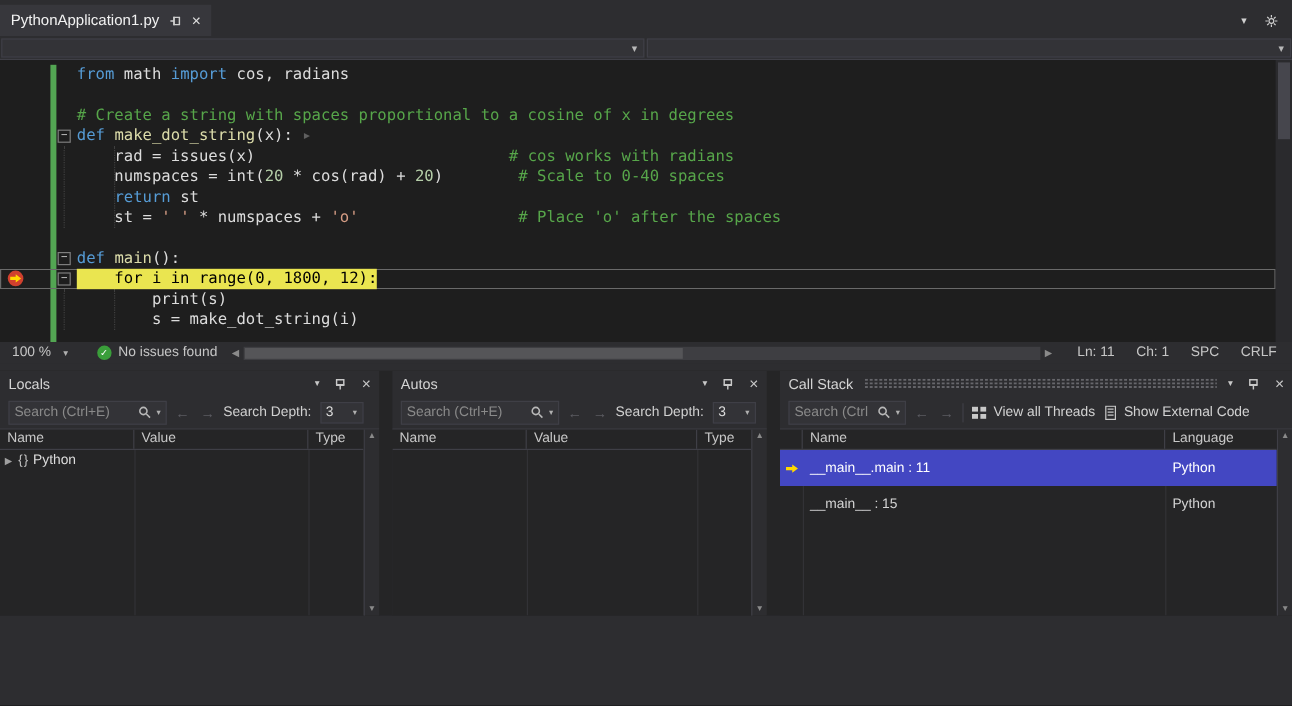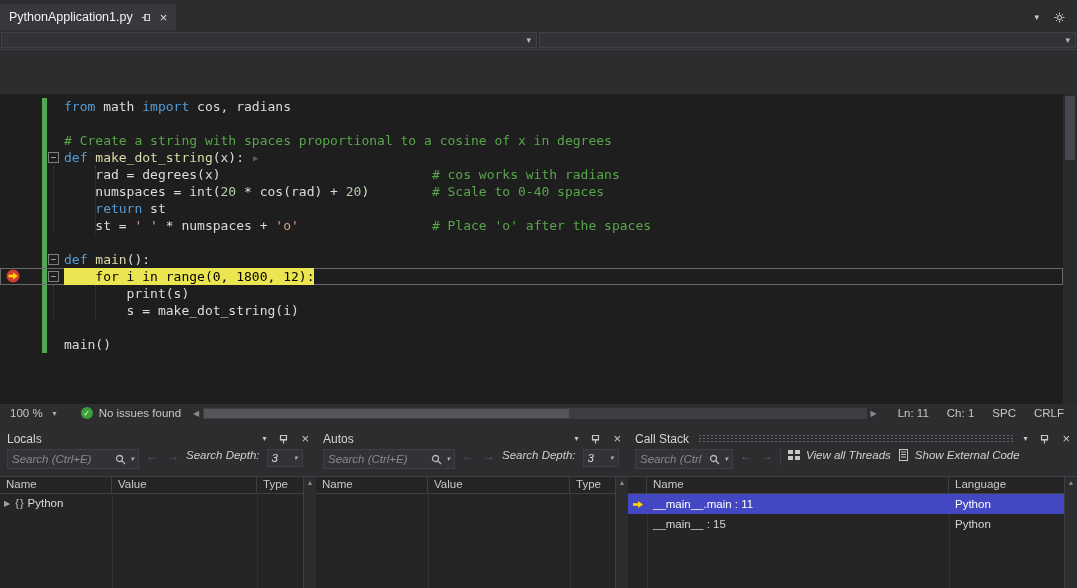--- a/index.html
+++ b/index.html
@@ -14,21 +14,21 @@
   .doc-tab{ background:#37373c; display:flex; align-items:center; gap:8px; padding:0 9px; color:#f2f2f2; font-size:12.5px; cursor:default; }
   .doc-tab .tab-icon{ display:flex; align-items:center; color:#cfcfcf; }
   .tab-close{ font-size:13px; color:#e0e0e0; line-height:1; }
   .tabbar-right{ margin-left:auto; display:flex; align-items:center; gap:15px; padding-right:12px; color:#cfcfcf; font-size:10px; }
   
   .navbars{ height:20px; display:flex; background:var(--c-chrome_bg,#2d2d30); border-bottom:1px solid #3f3f46; }
   .nav-combo{ height:16px; margin:2px 1px; background:#333337; border:1px solid #3f3f46; display:flex; align-items:center; justify-content:flex-end; padding:0 5px; color:#b8b8b8; font-size:9px; }
   .nav-combo.left{ width:536px; }
   .nav-combo.right{ flex:1; }
   
-  .editor{ position:relative; height:310px; background:var(--c-editor_bg,#1e1e1e); overflow:hidden;margin-top:44px; }
+  .editor{ position:relative; height:235px; background:var(--c-editor_bg,#1e1e1e); overflow:hidden; }
   .code-area{ position:absolute; left:0; right:14px; top:0; bottom:0; padding-top:4px;
     font-family:"DejaVu Sans Mono","Liberation Mono",monospace; font-size:13px; line-height:17px; }
   .code-line{ display:flex; height:17px; padding-left:48px; position:relative; }
   .fold-slot{ width:16px; flex:none; position:relative; z-index:2; }
   .fold-box{ display:block; width:11px; height:11px; margin-top:3px; border:1px solid #7e7e7e; background:var(--c-editor_bg,#1e1e1e);
     color:#c8c8c8; font-size:9px; line-height:9px; text-align:center; }
   .line-text{ white-space:pre; }
   .stmt-hl{ background:var(--c-statement_highlight,#eae550); }
   .current-line{ box-shadow: inset 0 0 0 1px var(--c-current_line_border,#6a6a6a); }
   .seg-kw{ color:var(--c-keyword,#569cd6); }
@@ -52,33 +52,33 @@
   .check-circle{ width:12px; height:12px; border-radius:50%; background:var(--c-check_green,#3a9e3a); color:#fff; font-size:8px;
     display:flex; align-items:center; justify-content:center; }
   .h-scroll{ flex:1; display:flex; align-items:center; margin:0 10px; gap:2px; }
   .h-scroll .arrow{ font-size:8px; color:#8a8a8a; padding:0 2px; }
   .h-scroll .track{ flex:1; height:11px; background:#3e3e42; position:relative; }
   .h-scroll .hthumb{ position:absolute; left:1px; top:1px; bottom:1px; width:55%; background:#555558; }
   .status-right{ display:flex; align-items:flex-end; gap:0; padding-right:4px; }
   .status-cell{ padding:0 9px; }
   
   .splitter{ height:6px; background:var(--c-chrome_bg,#2d2d30); }
-  .panels{ height:204px; display:flex; gap:0; background:#252526; }
+  .panels{ height:204px; display:flex; gap:11px; background:#252526; }
   .panel{ display:flex; flex-direction:column; background:var(--c-chrome_bg,#2d2d30); min-width:0; }
   .panel.locals{ width:316px; flex:none; }
   .panel.autos{ width:312px; flex:none; }
   .panel.callstack{ flex:1; }
   .panel-title{ height:21px; display:flex; align-items:center; padding:0 7px; font-size:12px; color:#d4d4d4; }
   .title-spacer{ flex:1; }
   .title-grip{ flex:1; height:9px; margin:0 9px; align-self:center;
     background-image:radial-gradient(circle,#67676c 0.9px,transparent 1.1px); background-size:4px 3px; }
   .title-icons{ display:flex; align-items:center; gap:13px; color:#c8c8c8; }
   .title-icons .caret{ font-size:8px; }
   .title-icons .x{ font-size:13px; line-height:1; }
-  .panel-toolbar{ height:27px; display:flex; align-items:flex-start; gap:7px; padding:0 7px;font-style:italic; }
+  .panel-toolbar{ height:27px; display:flex; align-items:center; gap:7px; padding:0 7px; }
   .searchbox{ height:20px; background:#333337; border:1px solid #3f3f46; display:flex; align-items:center; gap:4px; padding:0 4px;
     font-size:11.5px; color:#8a8a8a; overflow:hidden; }
   .searchbox .ph{ flex:1; white-space:nowrap; overflow:hidden; }
   .searchbox .caret{ font-size:7px; color:#b0b0b0; }
   .sb-wide{ width:132px; } .sb-narrow{ width:98px; }
   .nav-arrows{ display:flex; gap:9px; color:#5c5c62; font-size:12px; }
   .depth-label{ color:#d0d0d0; font-size:11.5px; white-space:nowrap; }
   .depth-box{ width:36px; height:18px; background:#333337; border:1px solid #3f3f46; color:#dcdcdc; font-size:11.5px;
     display:flex; align-items:center; justify-content:space-between; padding:0 4px; }
   .depth-box .caret{ font-size:7px; color:#b0b0b0; }
@@ -87,21 +87,21 @@
   .grid{ flex:1; display:flex; border-top:1px solid #3f3f46; background:var(--c-panel_bg,#252526); min-height:0; }
   .grid-main{ flex:1; position:relative; overflow:hidden; }
   .grid-header{ display:flex; height:17px; border-bottom:1px solid #3f3f46; font-size:11.5px; color:#c8c8c8; background:var(--c-panel_bg,#252526); position:relative; z-index:2; }
   .gh-cell{ padding:1px 6px; border-right:1px solid #3f3f46; overflow:hidden; white-space:nowrap; }
   .col-sep{ position:absolute; top:17px; bottom:0; width:1px; background:#323236; }
   .grid-row{ display:flex; height:18px; align-items:center; font-size:11.5px; color:#dcdcdc; position:relative; z-index:1; }
   .lc-name{ width:112px; display:flex; align-items:center; gap:5px; padding-left:4px; overflow:hidden; }
   .lc-value{ width:145px; padding-left:6px; } .lc-type{ flex:1; padding-left:6px; }
   .expander{ font-size:8px; color:#a0a0a0; }
   .braces{ color:#c0c0c0; font-size:11px; letter-spacing:-1px; }
-  .cs-row{ display:flex; height:20px; align-items:center; font-size:11.5px; color:#d4d4d4; position:relative; z-index:1; }
+  .cs-row{ display:flex; height:30px; align-items:center; font-size:11.5px; color:#d4d4d4; position:relative; z-index:1; }
   .cs-row.current{ background:var(--c-selection_blue,#4347c2); color:#ffffff; }
   .cs-margin{ width:19px; flex:none; display:flex; align-items:center; justify-content:center; }
   .cs-name{ width:302px; padding-left:6px; overflow:hidden; white-space:nowrap; }
   .cs-lang{ flex:1; padding-left:6px; }
   .v-scroll{ width:13px; flex:none; background:#2d2d30; border-left:1px solid #3f3f46; display:flex; flex-direction:column;
     justify-content:space-between; align-items:center; padding:2px 0; font-size:7px; color:#8a8a8a; }
   svg{ display:block; }
 </style>
 </head>
 <body>
@@ -171,21 +171,21 @@
           <span class="line-text"><span class="seg-cm"># Create a string with spaces proportional to a cosine of x in degrees</span></span>
         </div>
         <div class="code-line">
           <span class="fold-slot">
             <span class="fold-box">−</span>
           </span>
           <span class="line-text"><span class="seg-kw">def</span><span class="seg-pl"> </span><span class="seg-fn">make_dot_string</span><span class="seg-pl">(x): </span><span class="seg-hint">▸</span></span>
         </div>
         <div class="code-line">
           <span class="fold-slot"></span>
-          <span class="line-text"><span class="seg-pl">    rad = degrees(x)</span><span class="seg-pl">                           </span><span class="seg-cm"># cos works with radians</span></span>
+          <span class="line-text"><span class="seg-pl">    rad = issues(x)</span><span class="seg-pl">                           </span><span class="seg-cm"># cos works with radians</span></span>
         </div>
         <div class="code-line">
           <span class="fold-slot"></span>
           <span class="line-text"><span class="seg-pl">    numspaces = int(</span><span class="seg-num">20</span><span class="seg-pl"> * cos(rad) + </span><span class="seg-num">20</span><span class="seg-pl">)</span><span class="seg-pl">        </span><span class="seg-cm"># Scale to 0-40 spaces</span></span>
         </div>
         <div class="code-line">
           <span class="fold-slot"></span>
           <span class="line-text"><span class="seg-pl">    </span><span class="seg-kw">return</span><span class="seg-pl"> st</span></span>
         </div>
         <div class="code-line">

